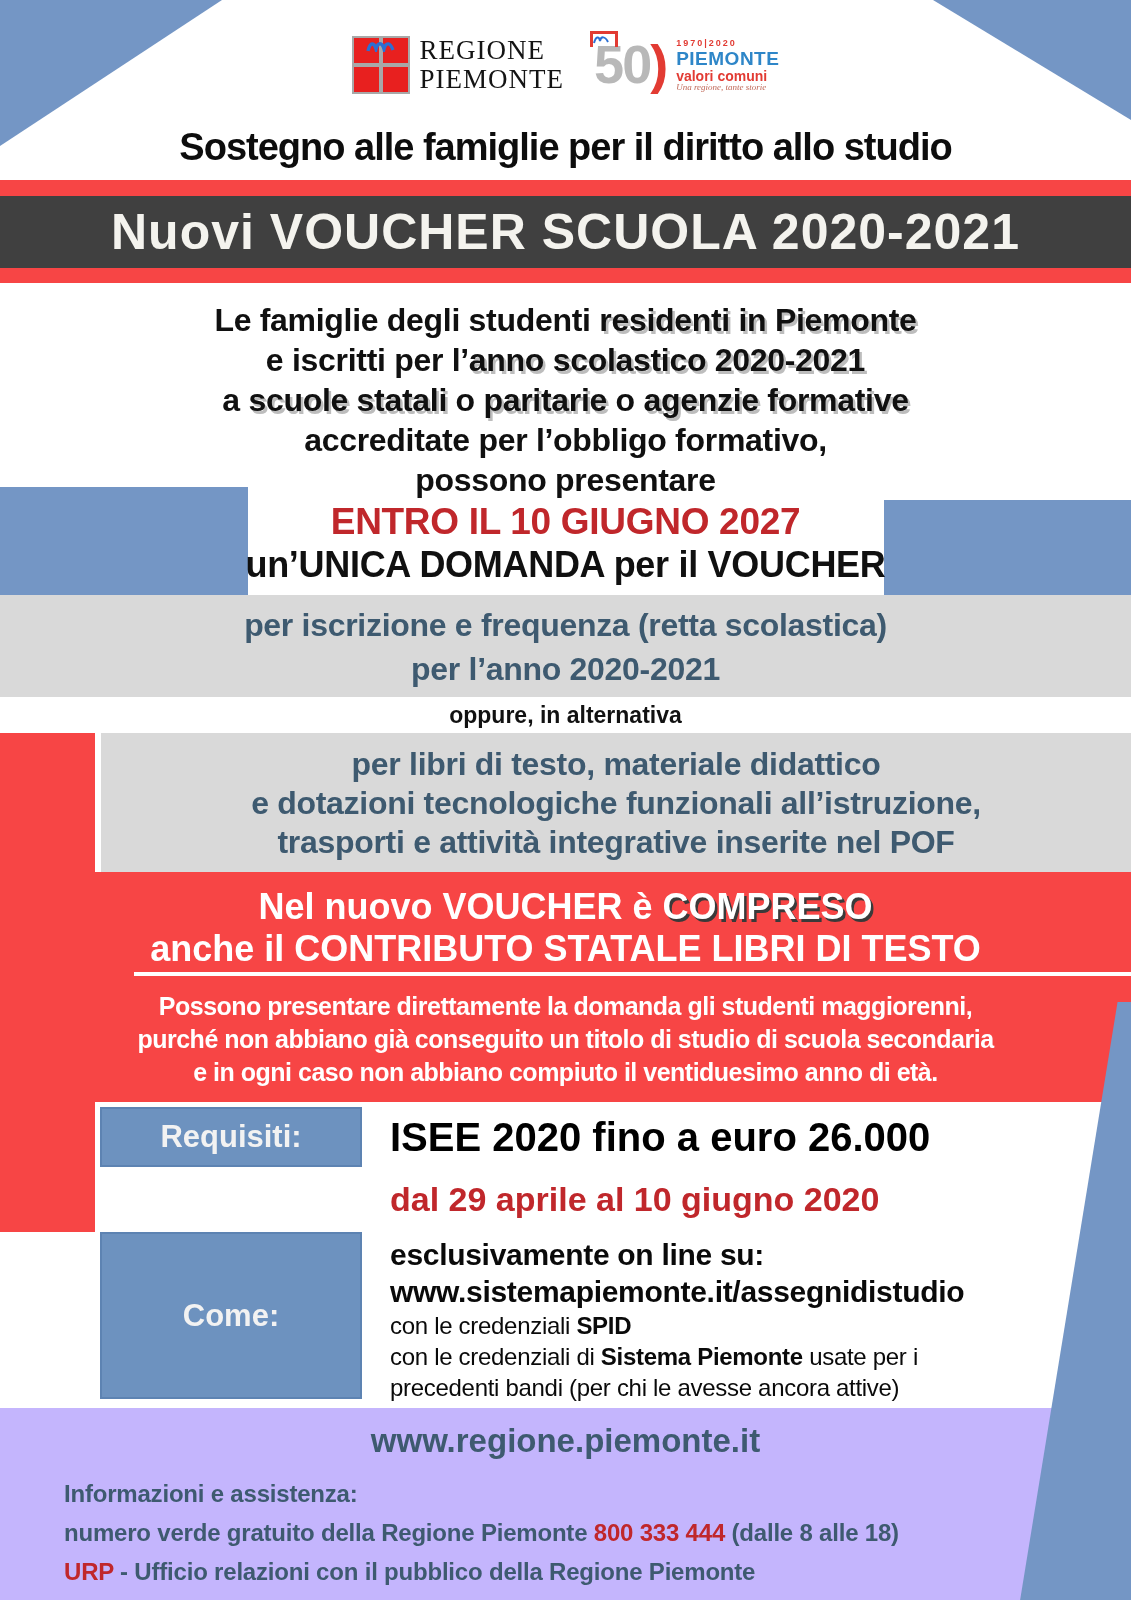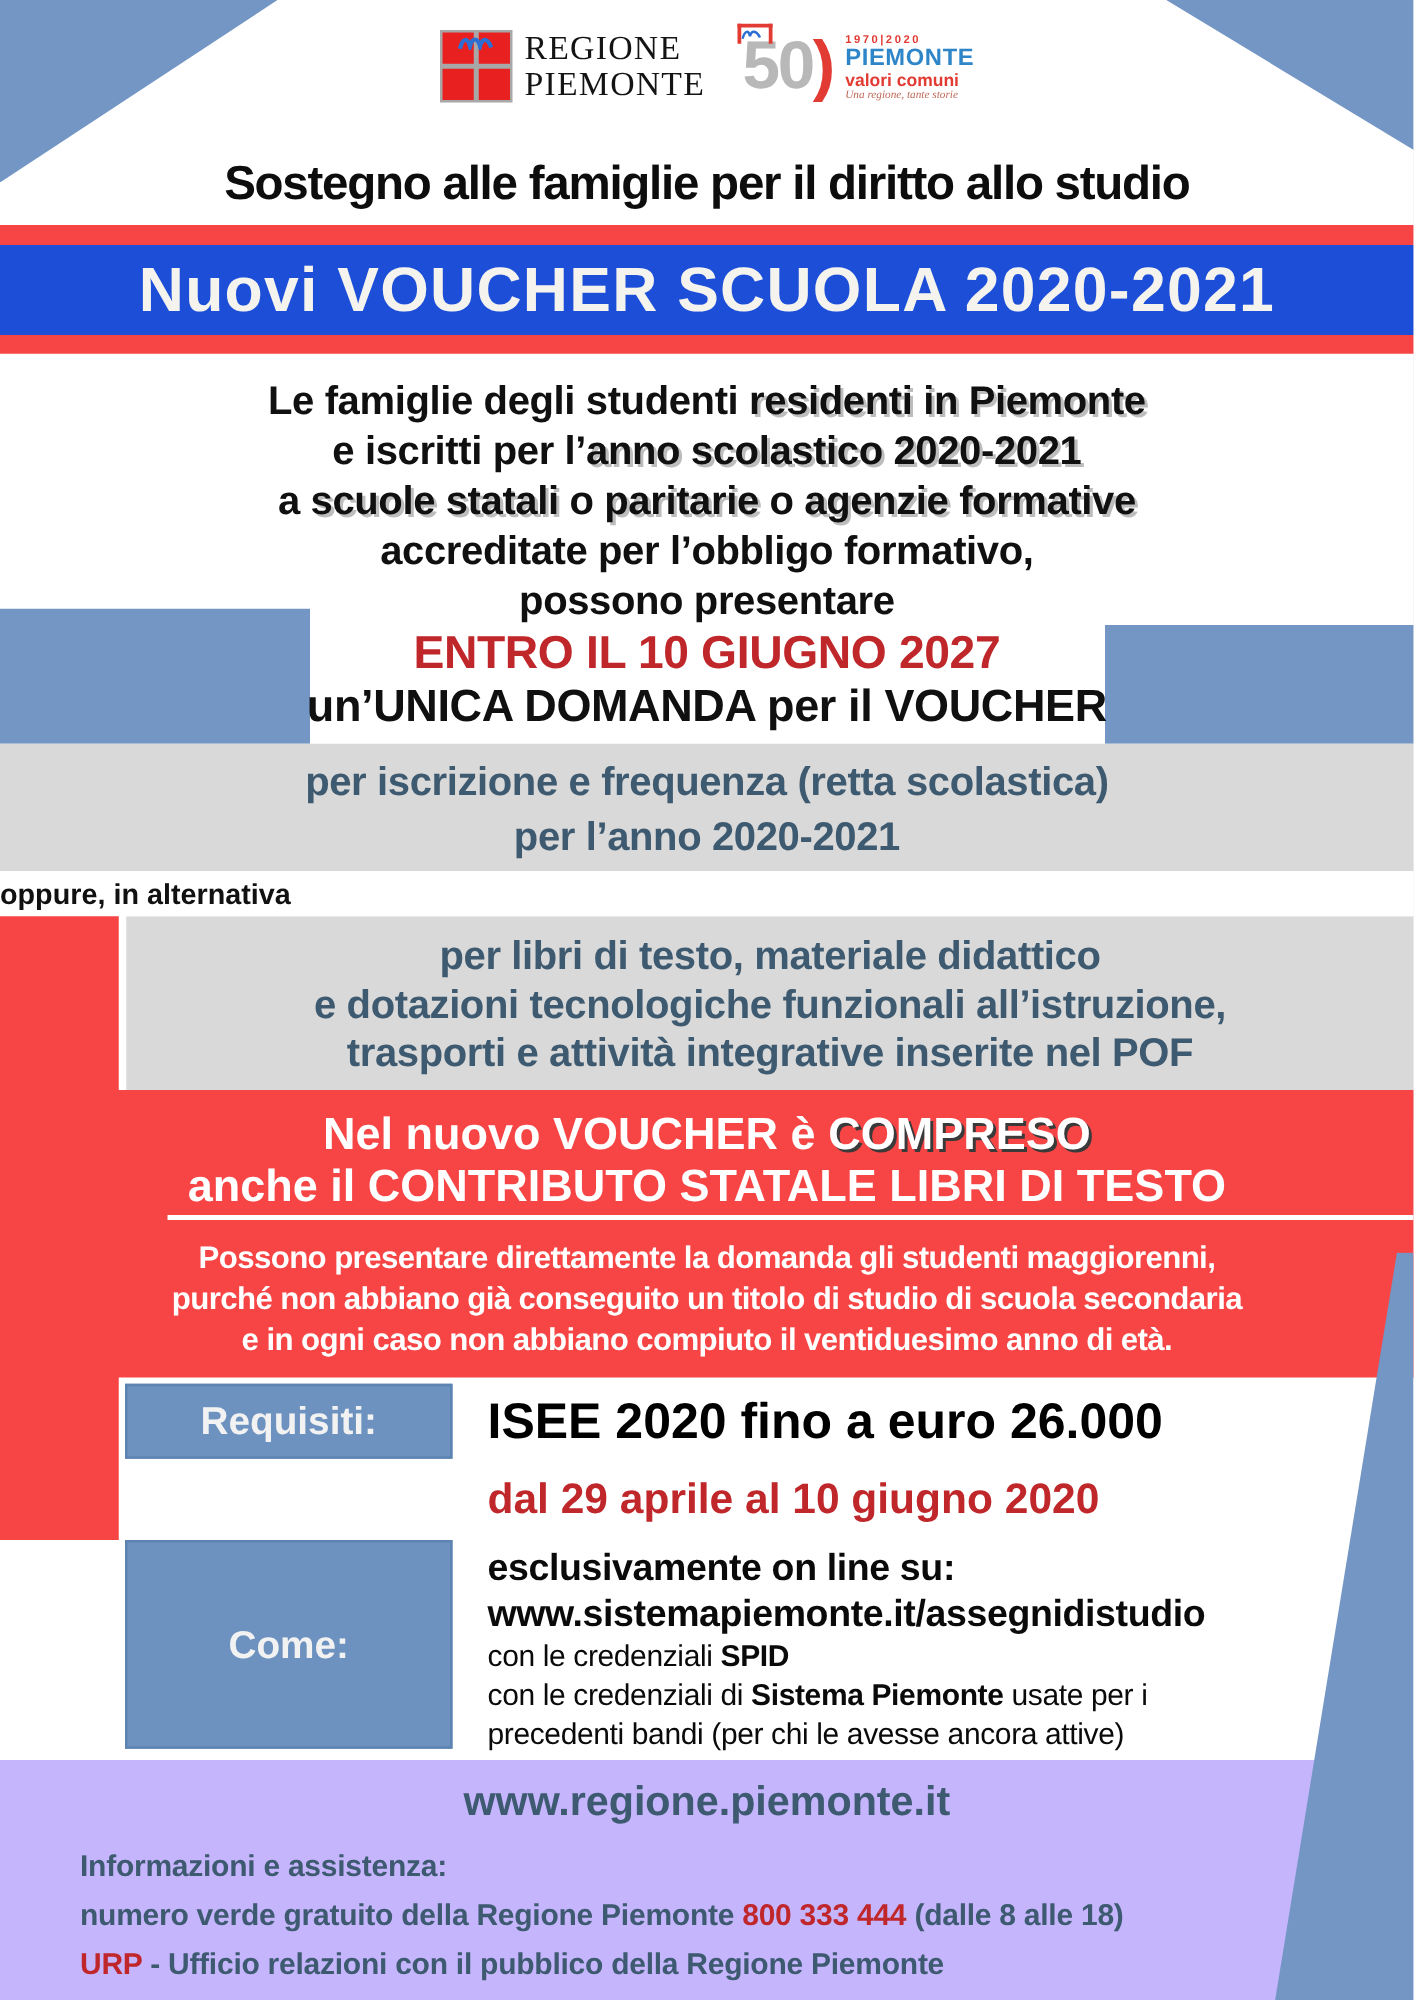--- a/index.html
+++ b/index.html
@@ -10,21 +10,21 @@
   }
   
   .tri-left{position:absolute;left:0;top:0;width:222px;height:146px;background:#7496c5;
     clip-path:polygon(0 0,100% 0,0 100%);}
   .tri-right{position:absolute;right:0;top:0;width:198px;height:120px;background:#7496c5;
     clip-path:polygon(0 0,100% 0,100% 100%);}
   .diag-right{position:absolute;right:0;top:1002px;width:112px;height:598px;background:#7496c5;
     clip-path:polygon(88% 0,100% 0,100% 100%,1% 100%);z-index:4;}
 
   
-  .header{position:absolute;top:24px;left:0;width:100%;display:flex;justify-content:center;
+  .header{position:absolute;top:36px;left:0;width:100%;display:flex;justify-content:center;
     align-items:center;gap:30px;z-index:6;}
   .logo-rp{display:flex;align-items:center;gap:10px;}
   .crest{position:relative;width:58px;height:58px;background:#a8a8a8;}
   .crest .q{position:absolute;width:25px;height:25px;background:#e8201f;}
   .crest .q1{left:2px;top:2px}.crest .q2{right:2px;top:2px}
   .crest .q3{left:2px;bottom:2px}.crest .q4{right:2px;bottom:2px}
   .crest svg{position:absolute;left:14px;top:4px;}
   .rp-text{font-family:"Liberation Serif",serif;font-size:27px;line-height:29px;color:#141414;
     letter-spacing:1px;}
   .logo-50{display:flex;align-items:flex-start;gap:8px;}
@@ -37,41 +37,41 @@
   .l50-text{display:flex;flex-direction:column;line-height:1.05;padding-top:2px;}
   .years{color:#e23b33;font-size:9px;letter-spacing:2px;font-weight:bold;}
   .brand50{color:#2e86c8;font-size:19px;font-weight:bold;letter-spacing:.5px;}
   .valori{color:#e23b33;font-size:14px;font-weight:bold;}
   .tagline{color:#c06a5a;font-size:9px;font-style:italic;font-family:"Liberation Serif",serif;}
 
   
   .title{position:absolute;top:126px;left:0;width:100%;text-align:center;font-size:38px;
     font-weight:bold;color:#0d0d0d;letter-spacing:-1px;z-index:6;}
   .red-bar-1{position:absolute;top:180px;left:0;width:100%;height:16px;background:#f74545;}
-  .banner{position:absolute;top:196px;left:0;width:100%;height:72px;background:#1d4ed8;
+  .banner{position:absolute;top:196px;left:0;width:100%;height:72px;background:#404040;
     display:flex;align-items:center;justify-content:center;font-size:50px;font-weight:bold;
     color:#f4f3ee;letter-spacing:1px;}
   .red-bar-2{position:absolute;top:268px;left:0;width:100%;height:15px;background:#f74545;}
 
   
   .intro{position:absolute;top:300px;left:0;width:100%;text-align:center;font-size:32px;
     font-weight:bold;color:#101010;line-height:40px;z-index:5;letter-spacing:-.3px;}
   .intro .em{text-shadow:2.5px 2.5px 0 #bdbdbd;}
   .deadline{color:#c0272b;font-size:37px;line-height:44px;letter-spacing:-.3px;}
   .one-request{font-size:36px;line-height:42px;letter-spacing:-.3px;}
 
   .blue-bar-left{position:absolute;left:0;top:487px;width:248px;height:108px;background:#7496c5;}
   .blue-bar-right{position:absolute;right:0;top:500px;width:247px;height:95px;background:#7496c5;}
 
   
   .gray1{position:absolute;top:595px;left:0;width:100%;height:102px;background:#d9d9d9;
     color:#3e5a70;text-align:center;font-weight:bold;font-size:32px;line-height:44px;
     padding-top:8px;box-sizing:border-box;letter-spacing:-.3px;}
   .alt-strip{position:absolute;top:697px;left:0;width:100%;height:36px;background:#ffffff;
-    font-size:23px;font-weight:bold;color:#111;line-height:36px;z-index:3;}
+    text-align:center;font-size:23px;font-weight:bold;color:#111;line-height:36px;z-index:3;}
   .red-col{position:absolute;left:0;top:698px;width:95px;height:534px;background:#f74545;}
   .gray2{position:absolute;top:733px;left:101px;width:1030px;height:164px;background:#d9d9d9;
     color:#3e5a70;text-align:center;font-weight:bold;font-size:32px;line-height:39px;
     padding-top:12px;box-sizing:border-box;letter-spacing:-.3px;}
 
   
   .red-band{position:absolute;top:872px;left:0;width:100%;height:230px;background:#f74545;
     color:#fff;text-align:center;}
   .rb-line1{position:absolute;top:14px;width:100%;font-size:36px;font-weight:bold;}
   .rb-line2{position:absolute;top:56px;width:100%;font-size:36px;font-weight:bold;}

